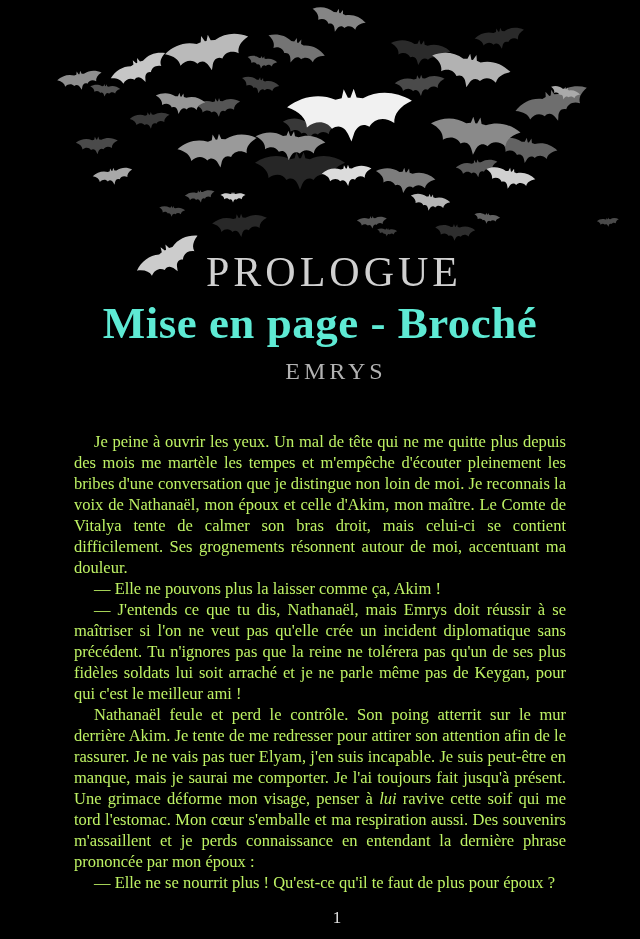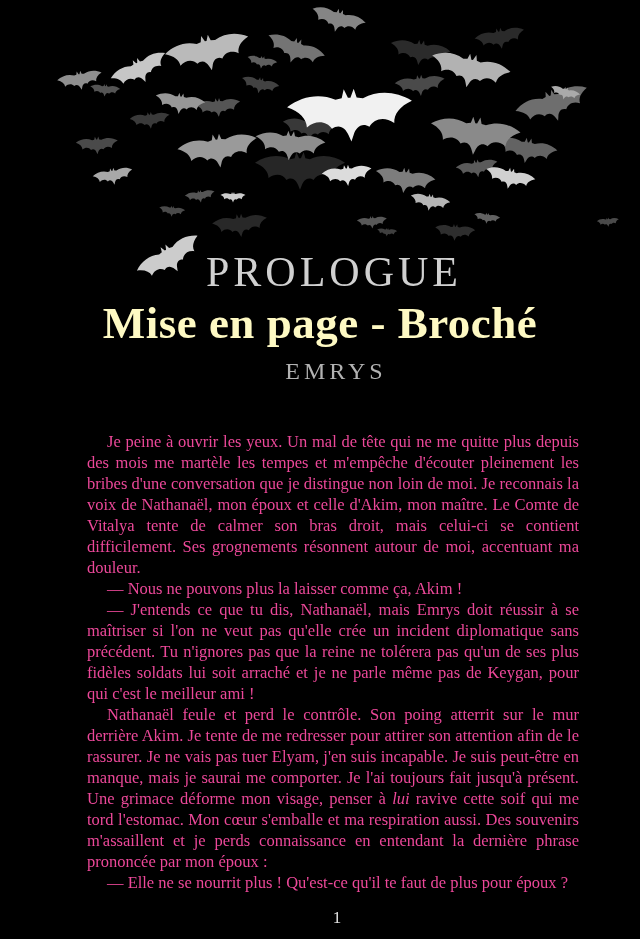--- a/index.html
+++ b/index.html
@@ -34,37 +34,37 @@
     font-size: 42px;
     font-weight: 400;
     letter-spacing: 4px;
     color: #d0d0d0;
     transform: translateX(14px);
   }
   .main-title {
     margin-top: 1px;
     font-size: 45px;
     font-weight: 700;
-    color: #fef9c3;
+    color: #5eead4;
     letter-spacing: 0.5px;
   }
   .author {
     margin-top: 9px;
     font-size: 24px;
     font-weight: 400;
     letter-spacing: 4px;
     color: #b2b2b2;
     transform: translateX(16px);
   }
   .body-text {
     position: absolute;
     top: 431px;
-    left: 87px;
+    left: 74px;
     width: 492px;
-    color: #ec4899;
+    color: #bef264;
     font-size: 16.5px;
     line-height: 21px;
     text-align: justify;
     z-index: 2;
     font-family: Liberation Serif, serif;
   }
   .body-text p {
     margin: 0;
     text-indent: 20px;
   }
@@ -136,21 +136,21 @@
     </svg>
 
   <div class="titles">
     <div class="prologue">PROLOGUE</div>
     <div class="main-title">Mise en page - Broché</div>
     <div class="author">EMRYS</div>
   </div>
 
   <div class="body-text">
       <p><span>Je peine à ouvrir les yeux. Un mal de tête qui ne me quitte plus depuis des mois me martèle les tempes et m'empêche d'écouter pleinement les bribes d'une conversation que je distingue non loin de moi. Je reconnais la voix de Nathanaël, mon époux et celle d'Akim, mon maître. Le Comte de Vitalya tente de calmer son bras droit, mais celui-ci se contient difficilement. Ses grognements résonnent autour de moi, accentuant ma douleur.</span></p>
-      <p><span>— Nous ne pouvons plus la laisser comme ça, Akim !</span></p>
+      <p><span>— Elle ne pouvons plus la laisser comme ça, Akim !</span></p>
       <p><span>— J'entends ce que tu dis, Nathanaël, mais Emrys doit réussir à se maîtriser si l'on ne veut pas qu'elle crée un incident diplomatique sans précédent. Tu n'ignores pas que la reine ne tolérera pas qu'un de ses plus fidèles soldats lui soit arraché et je ne parle même pas de Keygan, pour qui c'est le meilleur ami !</span></p>
       <p><span>Nathanaël feule et perd le contrôle. Son poing atterrit sur le mur derrière Akim. Je tente de me redresser pour attirer son attention afin de le rassurer. Je ne vais pas tuer Elyam, j'en suis incapable. Je suis peut-être en manque, mais je saurai me comporter. Je l'ai toujours fait jusqu'à présent. Une grimace déforme mon visage, penser à </span><span class="italic">lui</span><span> ravive cette soif qui me tord l'estomac. Mon cœur s'emballe et ma respiration aussi. Des souvenirs m'assaillent et je perds connaissance en entendant la dernière phrase prononcée par mon époux :</span></p>
       <p><span>— Elle ne se nourrit plus ! Qu'est-ce qu'il te faut de plus pour époux ?</span></p>
     </div>
 
   <div class="page-number">1</div>
 
 </div>
 
 </body></html>

